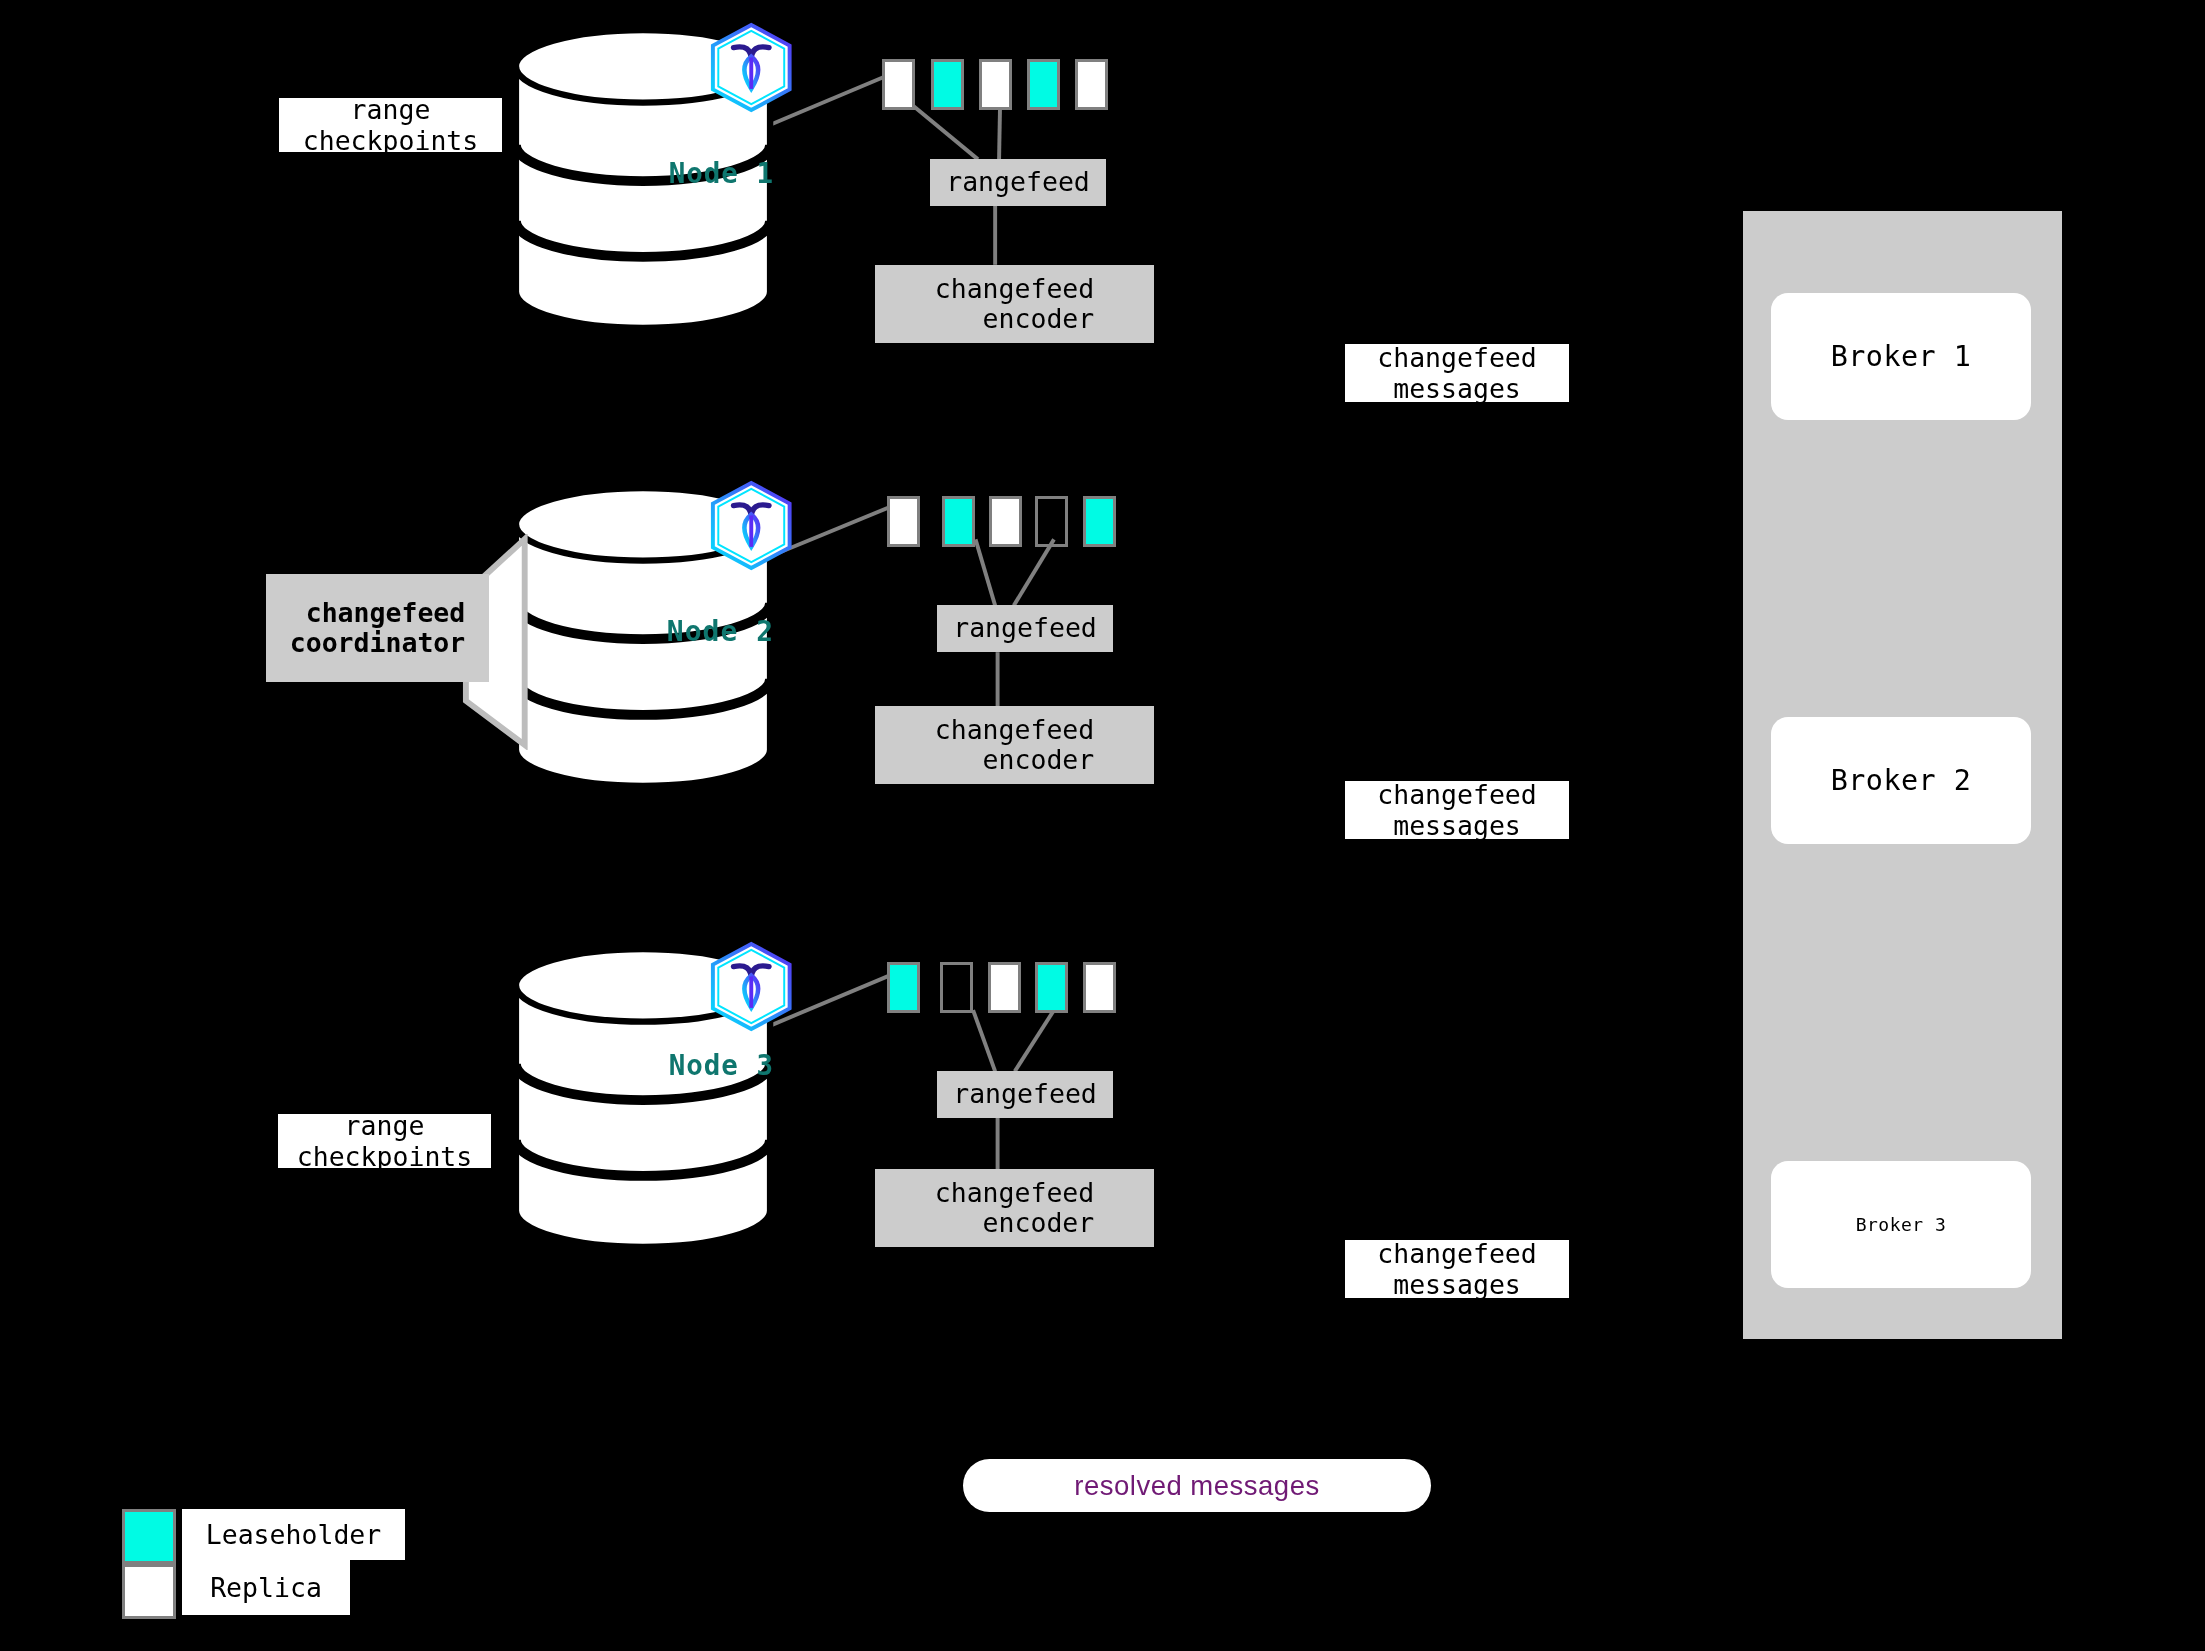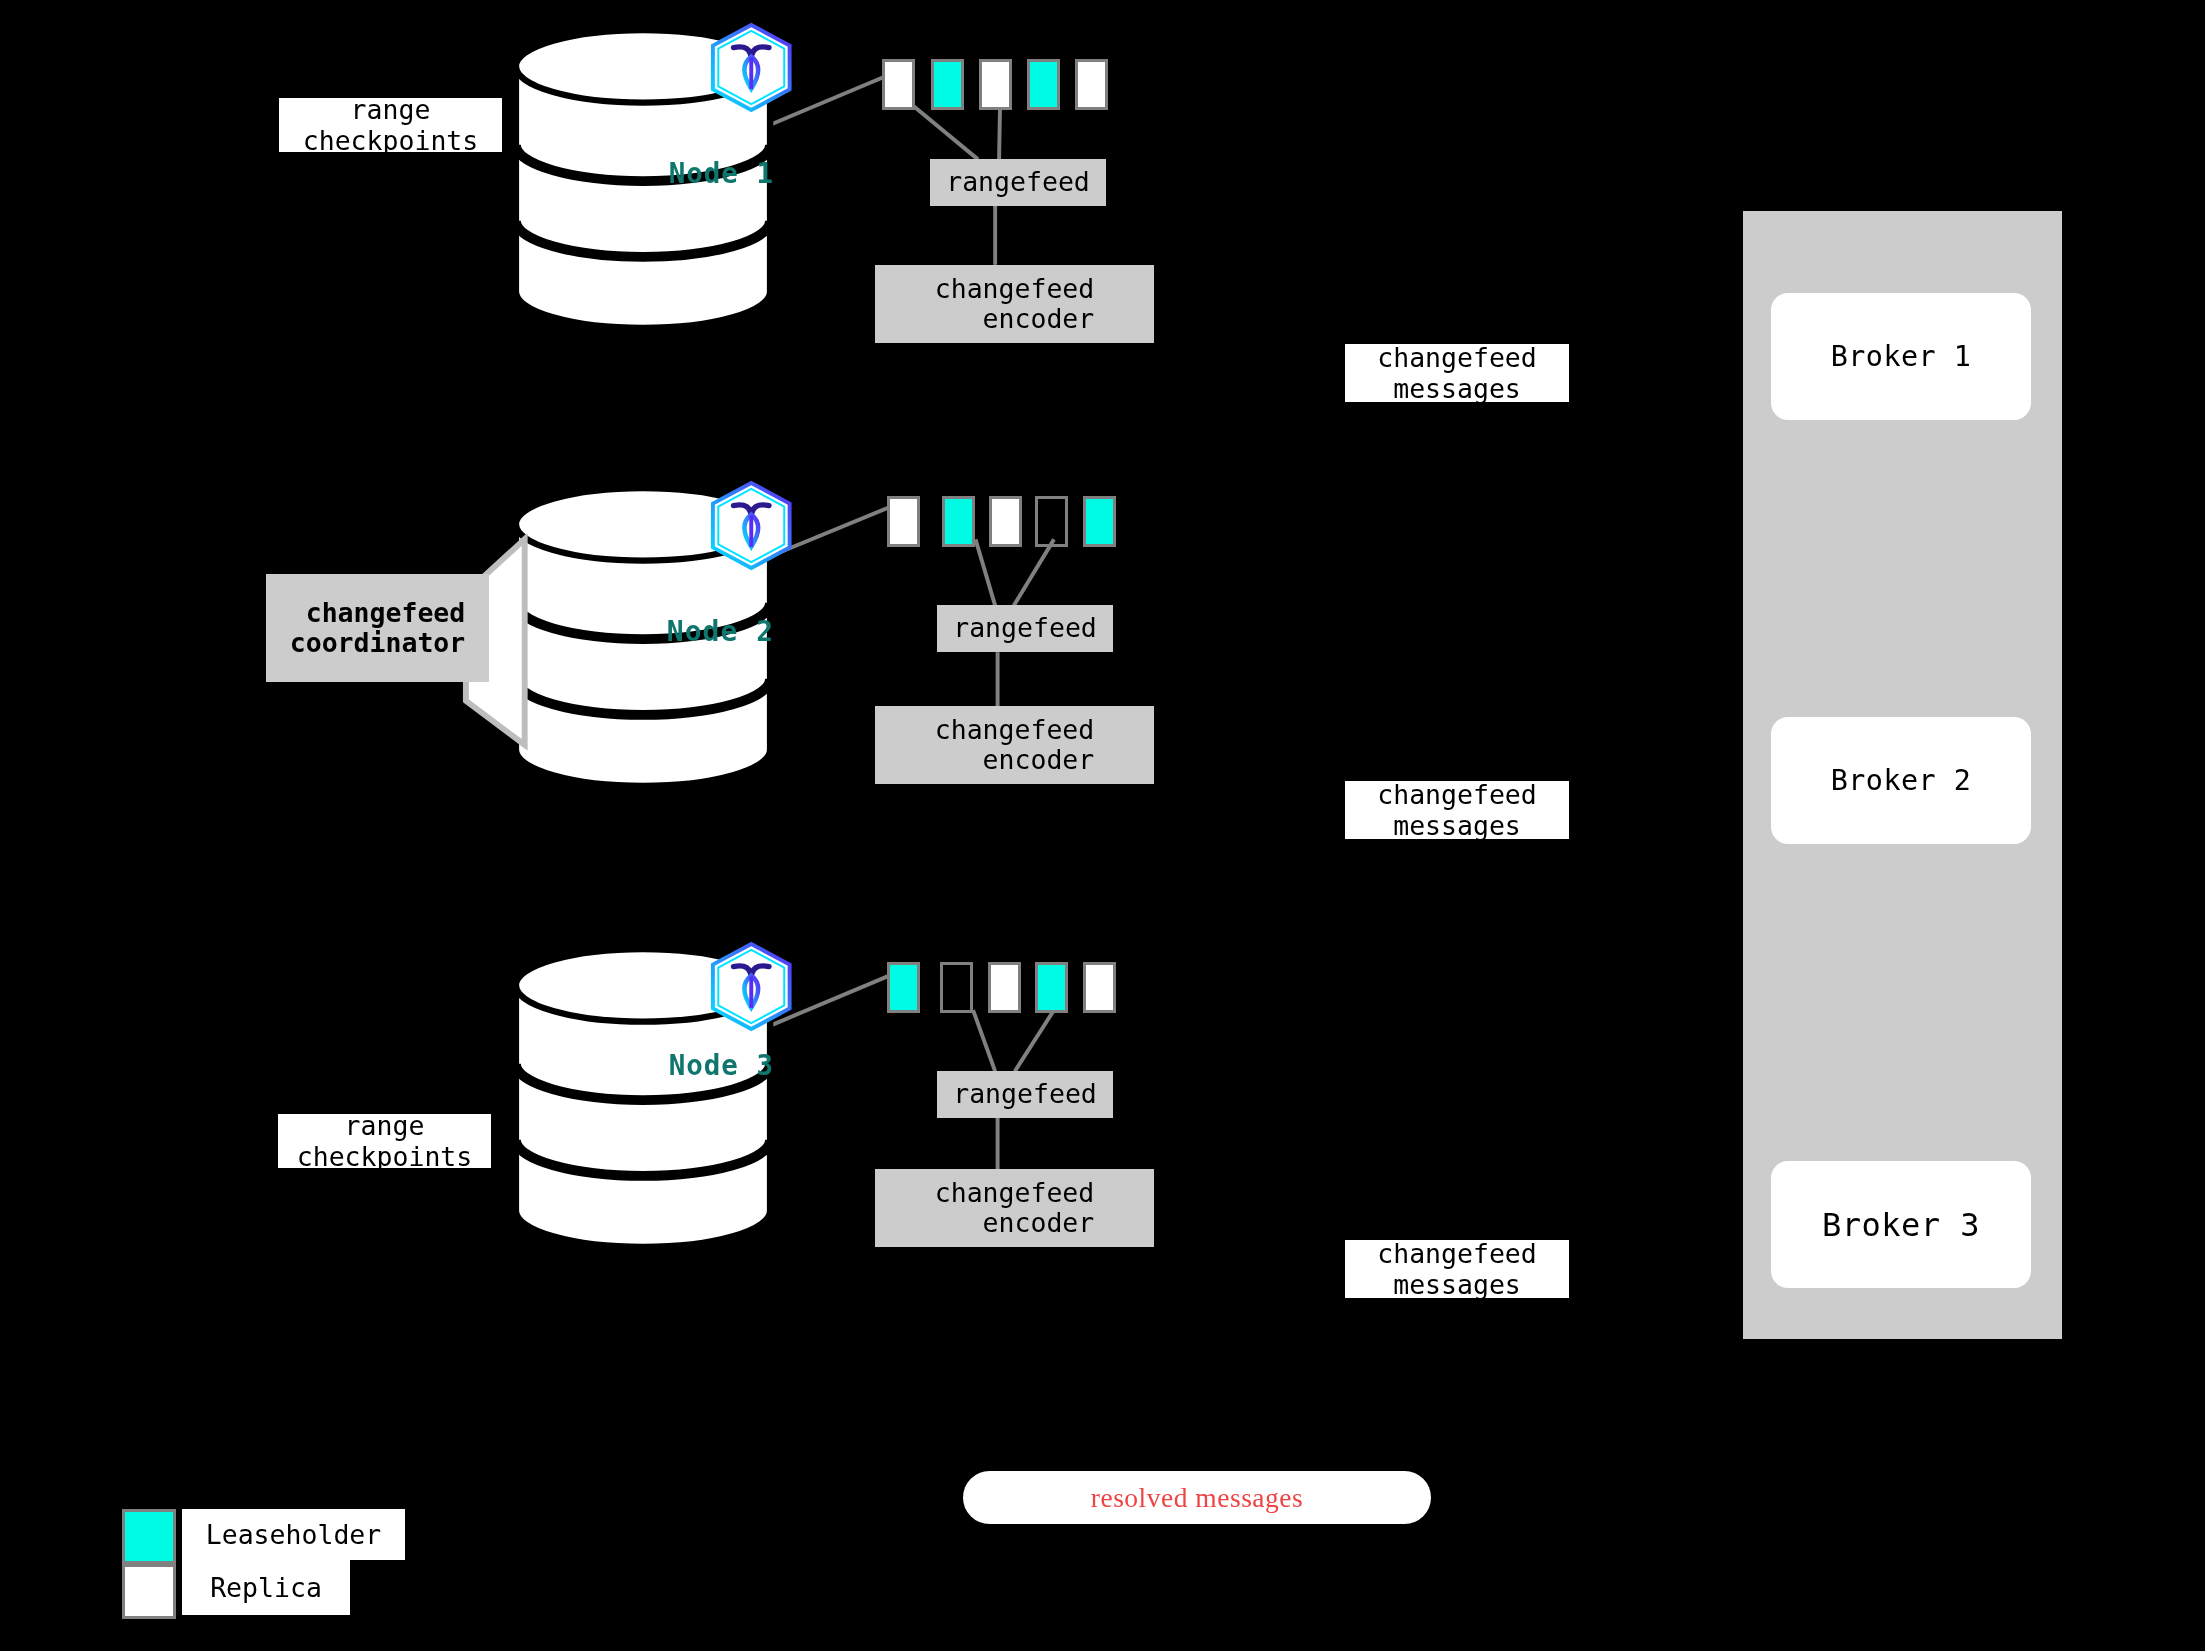--- a/index.html
+++ b/index.html
@@ -70,26 +70,25 @@
   .broker{
     background:#ffffff;color:#000;
     border-radius:17px;
     display:flex;align-items:center;justify-content:center;
     font-family:"DejaVu Sans Mono", monospace;
     letter-spacing:0.5px;
   }
 
   
   .pill{
-    background:#ffffff;color:#ef4444;
+    background:#ffffff;color:#701a75;
     border-radius:4902px;
     display:flex;align-items:center;justify-content:center;
-    font-family:Liberation Serif, serif;
+    font-family:Liberation Sans, sans-serif;
     letter-spacing:0.5px;
-    margin-top:12px;
   }
 
   
   .legend-swatch{border:3.4px solid #808080;box-sizing:border-box;}
   .legend-swatch.cyan{background:#00fbe4;}
   .legend-swatch.white{background:#ffffff;}
 
   
   .wires{position:absolute;left:0;top:0;width:2205px;height:1652px;pointer-events:none;}
 </style>
@@ -248,21 +247,21 @@
 encoder</div>
 
   <div class="abs wlabel" style="left:1345px;top:1240px;width:224px;height:58px;font-size:26.5px;">changefeed
 messages</div>
 
 
   <div class="abs kpanel" style="left:1743px;top:211px;width:319px;height:1128px;"></div>
 
   <div class="abs broker" style="left:1771px;top:293px;width:260px;height:127px;font-size:28.4px;">Broker 1</div>
   <div class="abs broker" style="left:1771px;top:717px;width:260px;height:127px;font-size:28.4px;">Broker 2</div>
-  <div class="abs broker" style="left:1771px;top:1161px;width:260px;height:127px;font-size:32px;">Broker 3</div>
+  <div class="abs broker" style="left:1771px;top:1161px;width:260px;height:127px;font-size:18px;">Broker 3</div>
 
   <div class="abs pill" style="left:963px;top:1459px;width:468px;height:53px;font-size:27.5px;">resolved messages</div>
 
   <div class="abs legend-swatch cyan" style="left:122px;top:1509px;width:54px;height:55px;"></div>
   <div class="abs legend-swatch white" style="left:122px;top:1564px;width:54px;height:55px;"></div>
 
   <div class="abs wlabel" style="left:182px;top:1509px;width:223px;height:51px;font-size:26.5px;">Leaseholder</div>
   <div class="abs wlabel" style="left:182px;top:1560px;width:168px;height:55px;font-size:26.5px;">Replica</div>
 
 </div>

